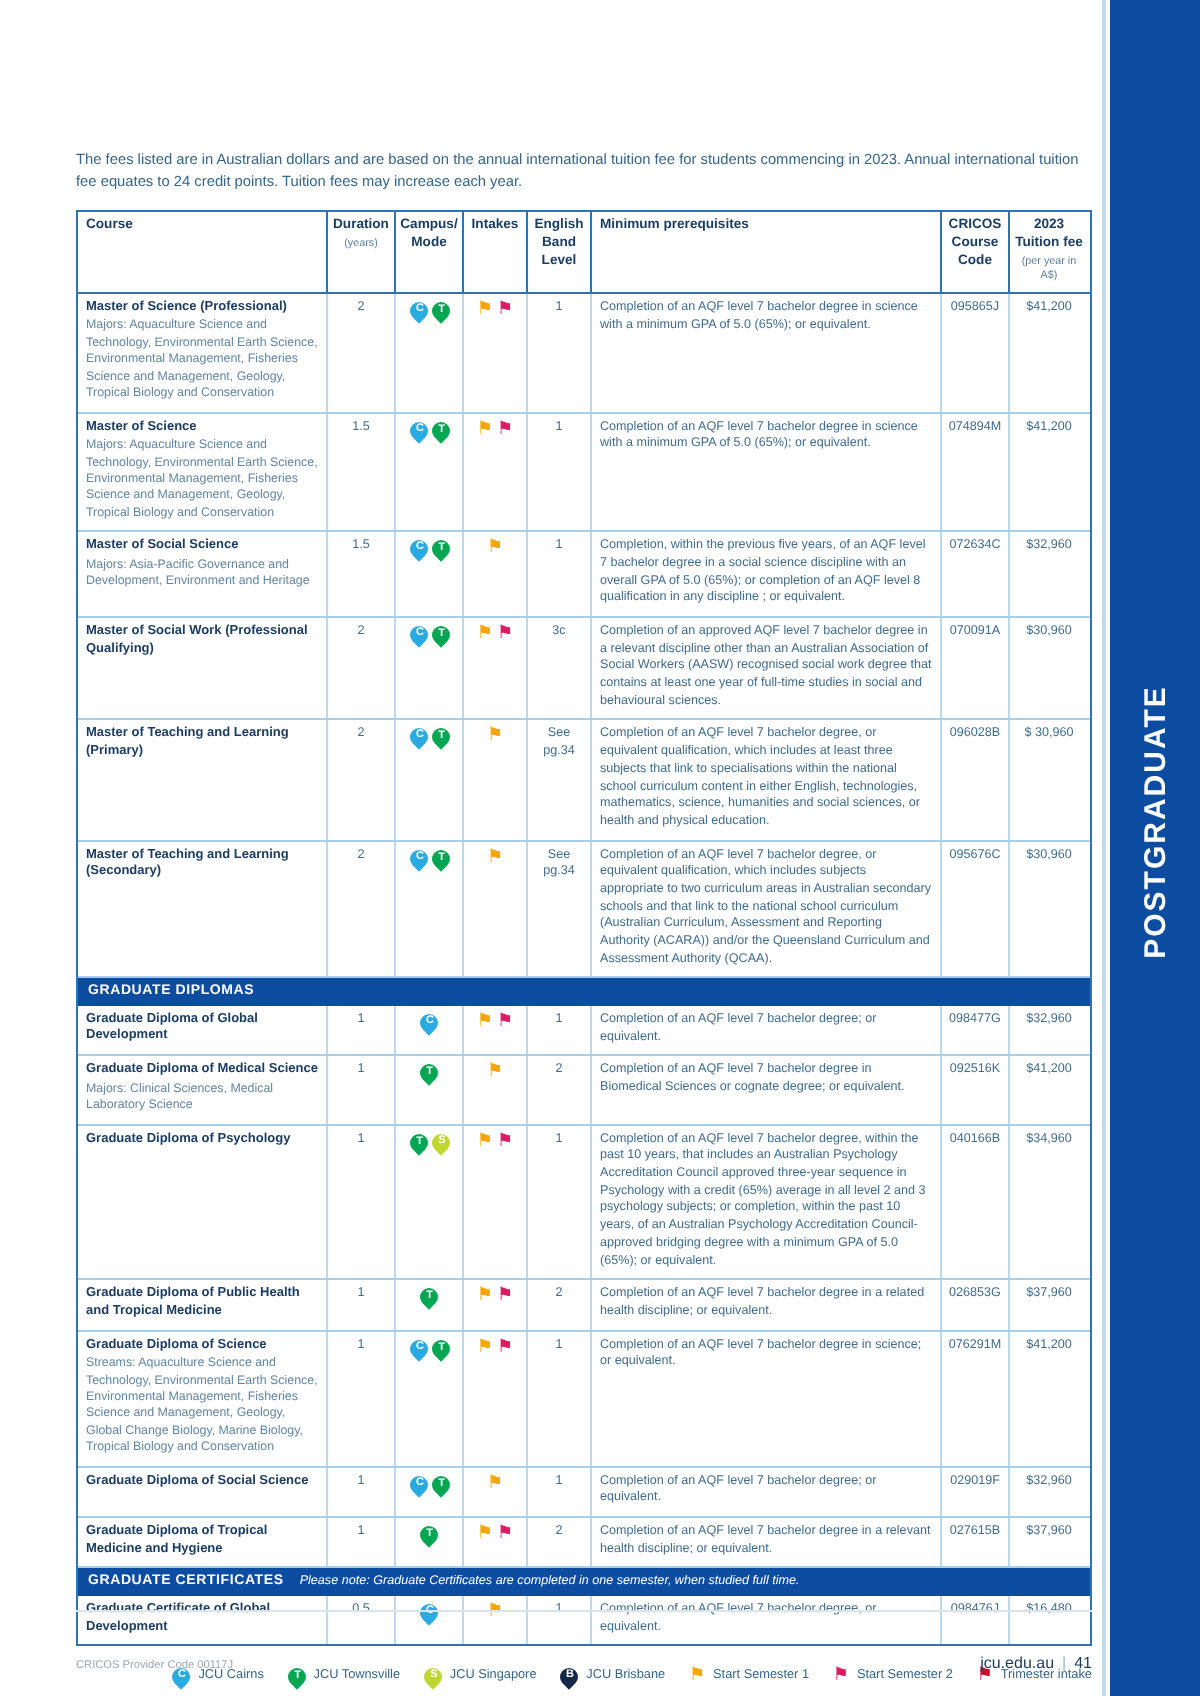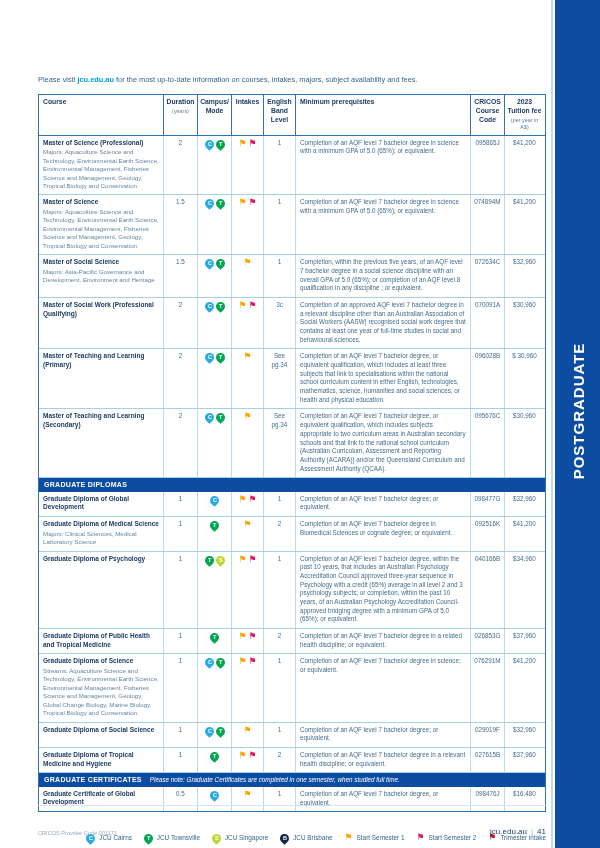--- a/index.html
+++ b/index.html
@@ -71,21 +71,21 @@
 
 <div class="page">
 
   <div class="band-line"></div>
   <div class="band">
     <div class="band-label">POSTGRADUATE</div>
   </div>
 
   <div class="content">
     <div class="intro">
-      <p><span>Please visit </span><a href="#">jcu.edu.au</a><span> for the most up-to-date information on courses, intakes, majors, subject availability and fees.</span></p>
+      <p>The fees listed are in Australian dollars and are based on the annual international tuition fee for students commencing in 2023. Annual international tuition fee equates to 24 credit points. Tuition fees may increase each year.</p>
     </div>
 
     <div class="course-table">
       <div class="thead" id="thead">
           <div class="th left">
             <div class="th-label">Course</div>
           </div>
           <div class="th">
             <div class="th-label">Duration</div>
             <div class="th-sub">(years)</div>

